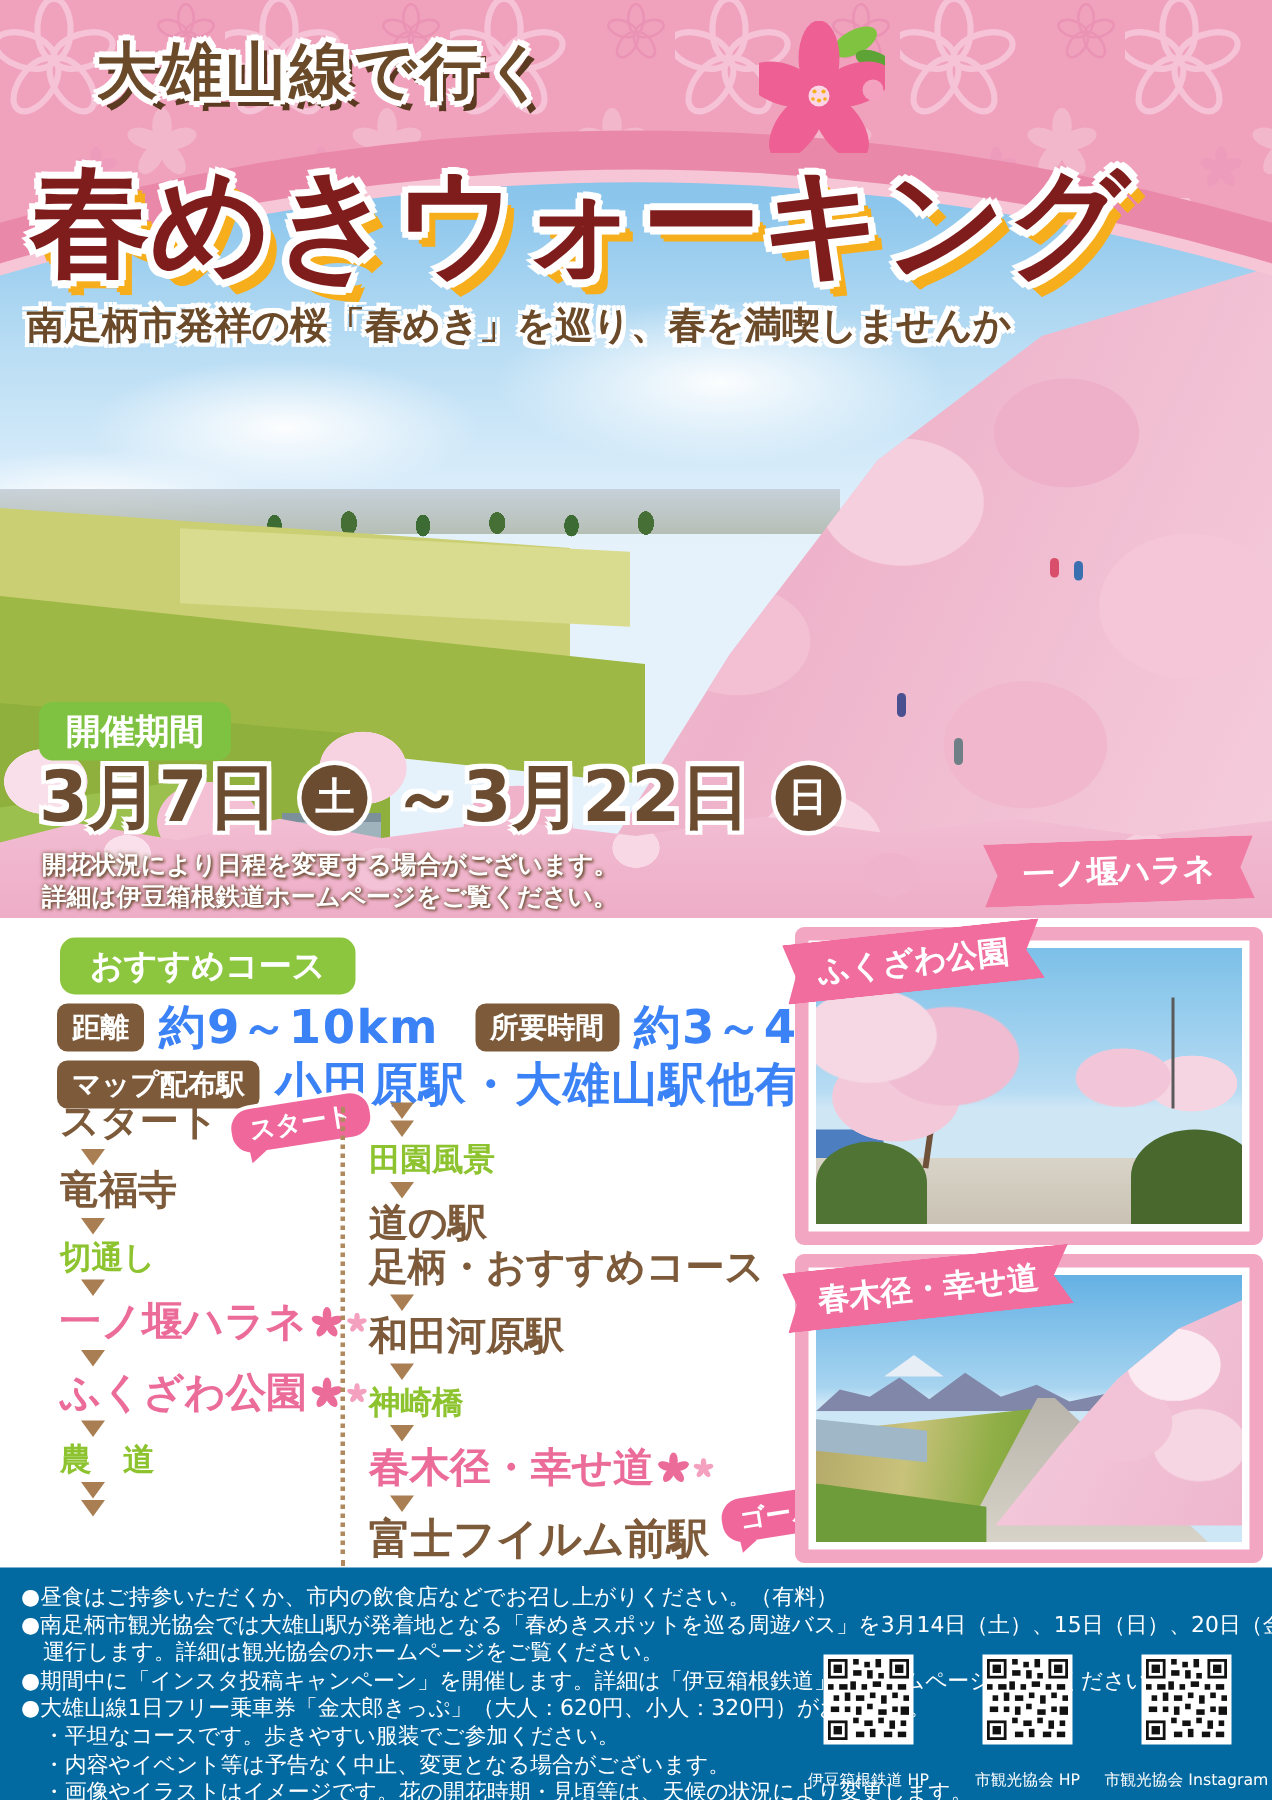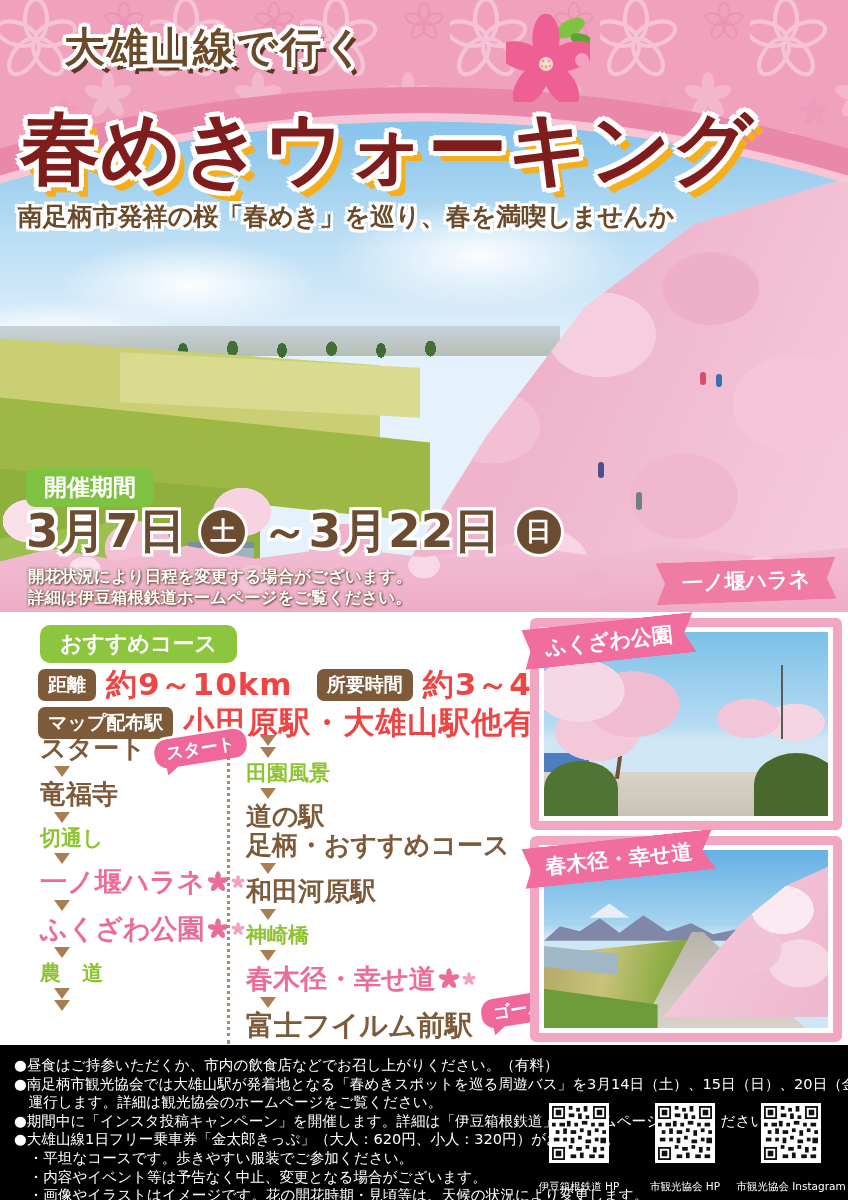--- a/index.html
+++ b/index.html
@@ -102,21 +102,21 @@
 
   
   #content{left:0;top:612px;width:848px;height:433px;background:#fff;z-index:2;}
   #course-badge{left:40px;top:13px;background:#8cc63e;color:#fff;font-size:22px;
     font-weight:700;padding:4px 20px;border-radius:10px;}
   .inforow{display:flex;align-items:center;gap:10px;}
   #inforow1{left:38px;top:52px;}
   #inforow2{left:38px;top:90px;}
   .infobadge{background:#7c5a3a;color:#fff;font-size:19px;font-weight:700;
     padding:3px 10px;border-radius:7px;white-space:nowrap;}
-  .infoval{color:#ef4444;font-size:31px;font-weight:700;white-space:nowrap;letter-spacing:1px;}
+  .infoval{color:#3b82f6;font-size:31px;font-weight:700;white-space:nowrap;letter-spacing:1px;}
 
   .routecol{display:flex;flex-direction:column;align-items:flex-start;}
   #route-left{left:40px;top:122px;}
   #route-right{left:246px;top:120px;}
   #route-divider{left:227px;top:126px;height:306px;width:0;border-left:3px dotted #b08a5e;}
   .arr{width:0;height:0;border-left:8px solid transparent;border-right:8px solid transparent;
     border-top:11px solid #a97e52;margin:3px 0 3px 14px;}
   .st-brown{color:#7c5a3a;font-size:26px;font-weight:700;line-height:29px;}
   .st-green{color:#8dc32f;font-size:21px;font-weight:700;line-height:24px;}
   .st-pink{color:#ec6c99;font-size:27px;font-weight:800;line-height:30px;display:flex;align-items:center;}
@@ -171,21 +171,21 @@
     clip-path:polygon(52% 0,56% 0,92% 100%,34% 100%);
     background:linear-gradient(to bottom,#b9b4ab,#d8d3c9);}
   .p2 .bank{position:absolute;left:0;top:50%;width:52%;height:50%;
     clip-path:polygon(0 18%,100% 0,78% 100%,0 100%);
     background:linear-gradient(100deg,#b3a868 0%,#c9c27b 40%,#8fae46 75%,#7ba23c 100%);}
   .p2 .river{position:absolute;left:0;top:56%;width:26%;height:12%;background:#9fb7c6;transform:skewY(6deg);}
   .p2 .green{position:absolute;left:0;bottom:0;width:40%;height:22%;background:#6f9c3a;
     clip-path:polygon(0 0,100% 40%,100% 100%,0 100%);}
 
   
-  #footer{left:0;top:1045px;width:848px;height:155px;background:#000000;z-index:2;
+  #footer{left:0;top:1045px;width:848px;height:155px;background:#0369a1;z-index:2;
     box-sizing:border-box;padding:11px 0 0 14px;}
   .note{color:#fff;font-size:14.6px;font-weight:500;line-height:18.6px;white-space:nowrap;}
   #qrgroup{position:absolute;right:8px;bottom:6px;display:flex;gap:8px;z-index:3;}
   .qritem{width:98px;display:flex;flex-direction:column;align-items:center;}
   .qritem svg{background:#fff;padding:3px;}
   .qrlabel{color:#fff;font-size:10.5px;margin-top:17px;white-space:nowrap;}
 </style>
 </head>
 <body>
 

